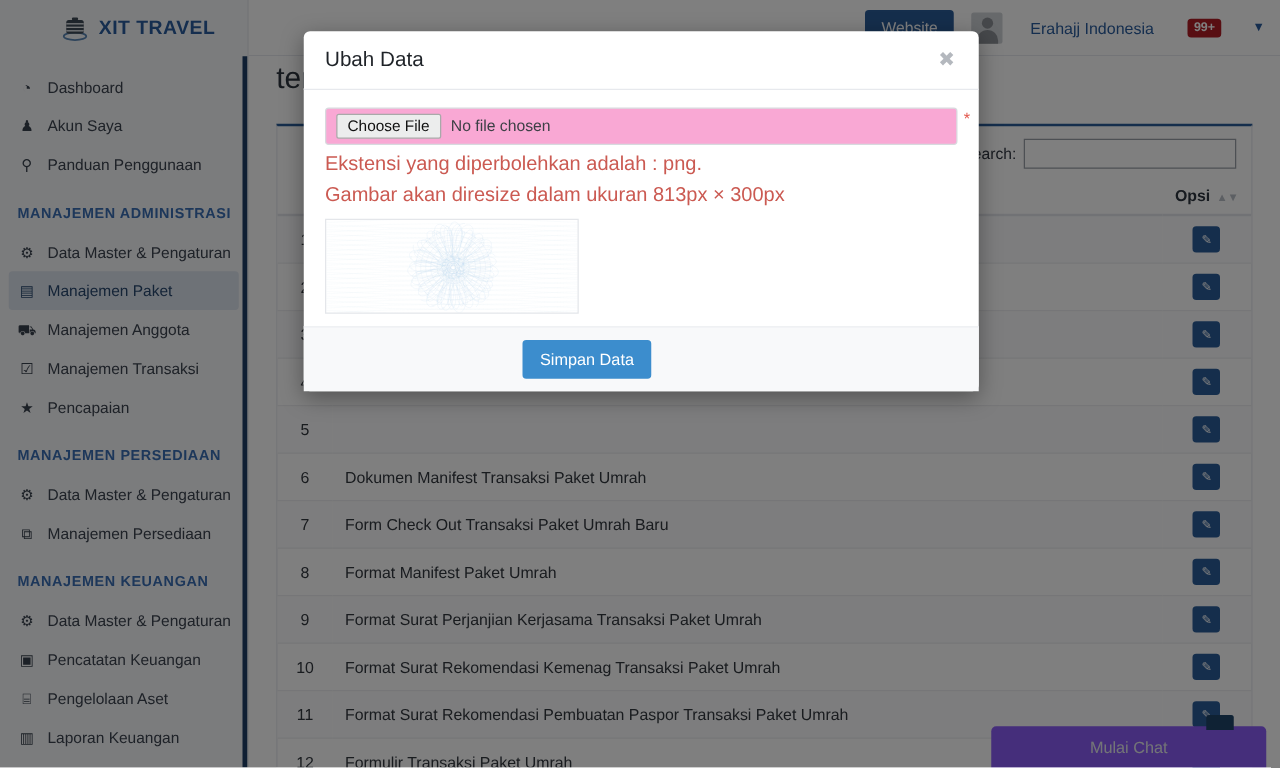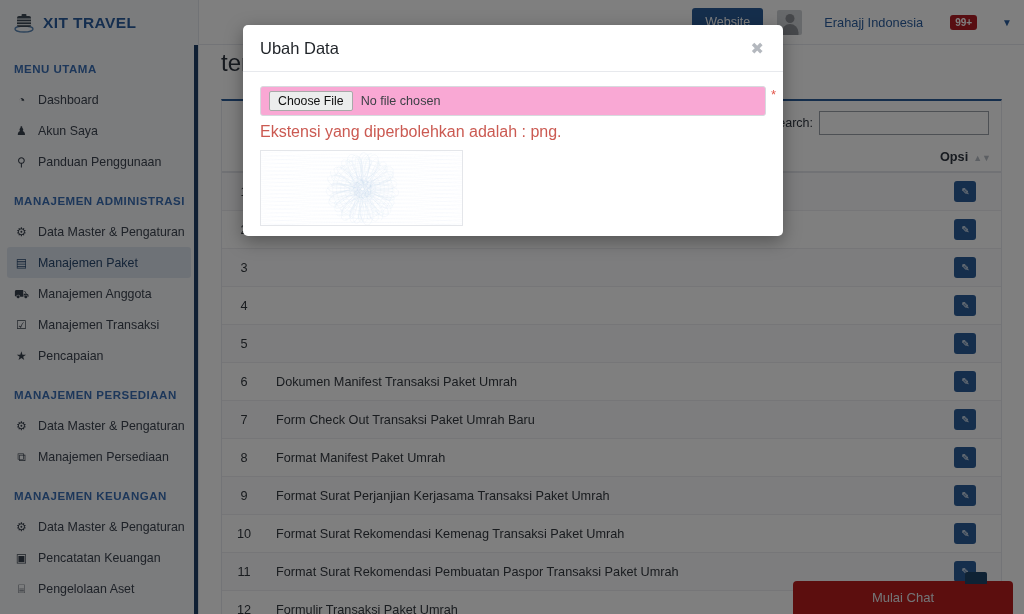--- a/index.html
+++ b/index.html
@@ -19,20 +19,21 @@
     border-right: 1px solid #e3e6ec;
     overflow: hidden;
   }
   #sidebar-accent {
     position: absolute; right: 0; top: 45px; width: 4px; height: 569px;
     background: #1e3f66;
   }
   .brand {
     height: 45px; display: flex; align-items: center; gap: 8px;
     padding-left: 13px;
+    margin-left: 36px;
   }
   .brand-logo { width: 22px; height: 22px; position: relative; flex: 0 0 auto; }
   .brand-title {
     color: #2a5d9e; font-size: 15.5px; font-weight: bold; letter-spacing: .4px;
   }
   .sec-title {
     color: #3a6fb5; font-size: 11.5px; font-weight: bold;
     letter-spacing: .5px; padding: 0 0 0 14px;
     height: 30px; display: flex; align-items: center;
   }
@@ -122,21 +123,21 @@
     display: inline-flex; align-items: center; justify-content: center;
     width: 22px; height: 21px; background: #2b5d99; border-radius: 3px;
     color: #fff; font-size: 10px;
   }
 
   
   #chat {
     position: absolute; right: 11px; bottom: 0; width: 220px;
   }
   #chat-head {
-    background: #b91c1c; color: #e7eaee; font-size: 13px;
+    background: #8b5cf6; color: #e7eaee; font-size: 13px;
     text-align: center; padding: 9px 0; border-radius: 4px 4px 0 0;
   }
   #chat-pin {
     position: absolute; right: 26px; top: -9px;
     width: 22px; height: 12px; background: #1f4468; border-radius: 2px 2px 0 0;
   }
 
   
   #overlay {
     position: absolute; inset: 0; background: rgba(0,0,0,.50); z-index: 50;
@@ -206,21 +207,20 @@
           <rect x="4" y="9.3" width="14" height="1.1" fill="#e8eaed"></rect>
           <rect x="4" y="12.1" width="14" height="1.1" fill="#e8eaed"></rect>
           <rect x="8.5" y="2" width="5" height="2.2" rx="1" fill="#3e4a56"></rect>
         </svg>
       </div>
       <div class="brand-title">XIT TRAVEL</div>
     </div>
 
     <div id="sidebar-menu">
         <div class="menu-block">
-          <div class="sec-title">MENU UTAMA</div>
           <div class="mi">
             <span class="ic">◔</span>
             <span>Dashboard</span>
           </div>
           <div class="mi">
             <span class="ic">♟</span>
             <span>Akun Saya</span>
           </div>
           <div class="mi">
             <span class="ic">⚲</span>
@@ -418,20 +418,21 @@
 
     <div class="m-body">
       <div class="form-row">
         <div class="form-field">
           <div class="file-box">
             <button class="file-btn">Choose File</button>
             <span class="file-none">No file chosen</span>
           </div>
           <span class="req-star">*</span>
           <div class="hint">Ekstensi yang diperbolehkan adalah : png.</div>
+          <div class="hint">Gambar akan diresize dalam ukuran 813px × 300px</div>
 
           <div class="preview">
             <svg width="203" height="76" viewBox="0 0 203 76">
               <g stroke="#cfe0f0" fill="none" stroke-width="0.35" opacity="0.85">
                 <g transform="translate(101.5,38)">
                   <circle r="30" opacity=".5"></circle>
                     <circle r="26" opacity=".5"></circle>
                   <circle r="22" opacity=".5"></circle>
                     <circle r="18" opacity=".5"></circle>
                   <circle r="13" opacity=".6"></circle>
@@ -509,15 +510,18 @@
                   <path d="M0,72.3 Q101.5,78.3 203,72.3" opacity="0.55"></path>
                   <path d="M0,74.2 Q101.5,68.2 203,74.2" opacity="0.55"></path>
                   <path d="M0,76.1 Q101.5,82.1 203,76.1" opacity="0.55"></path>
                 </g>
             </svg>
           </div>
         </div>
       </div>
     </div>
 
+    <div class="m-foot">
+      <button class="btn-save">Simpan Data</button>
+    </div>
   </div>
 
 </div>
 
 </body></html>

